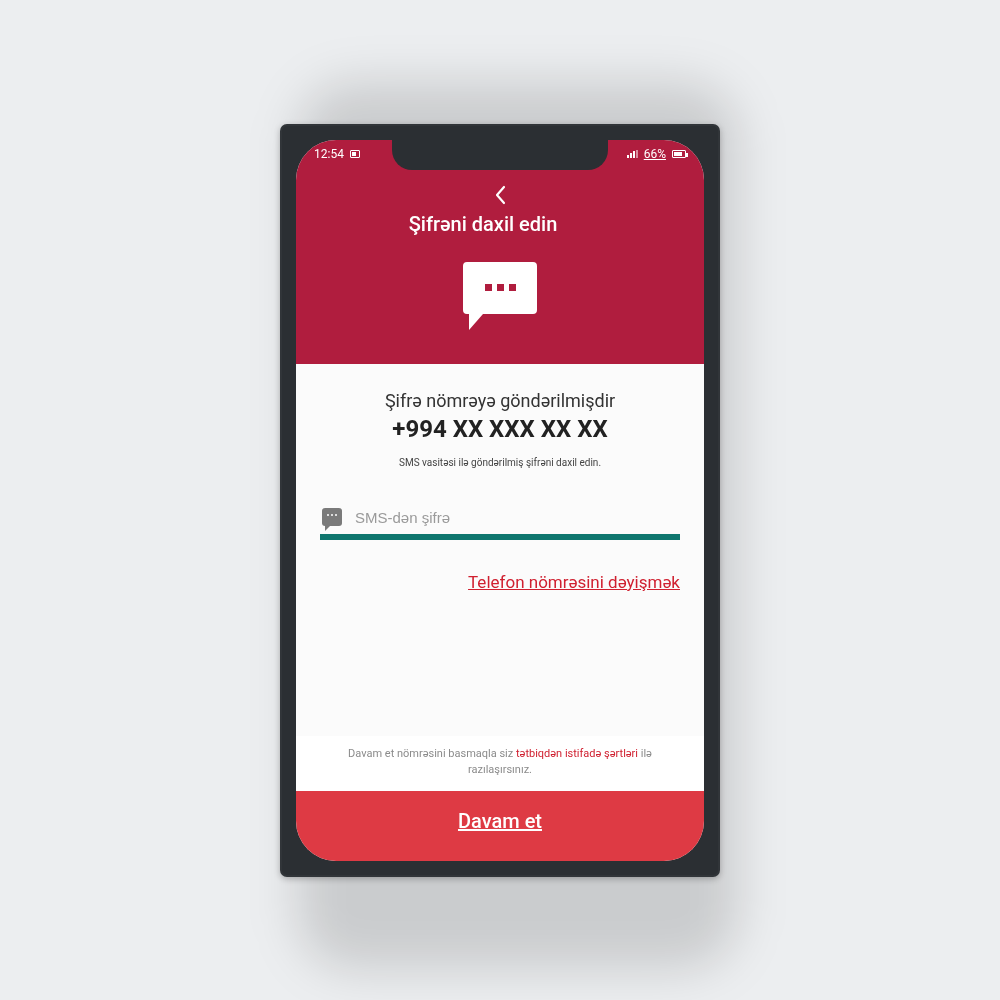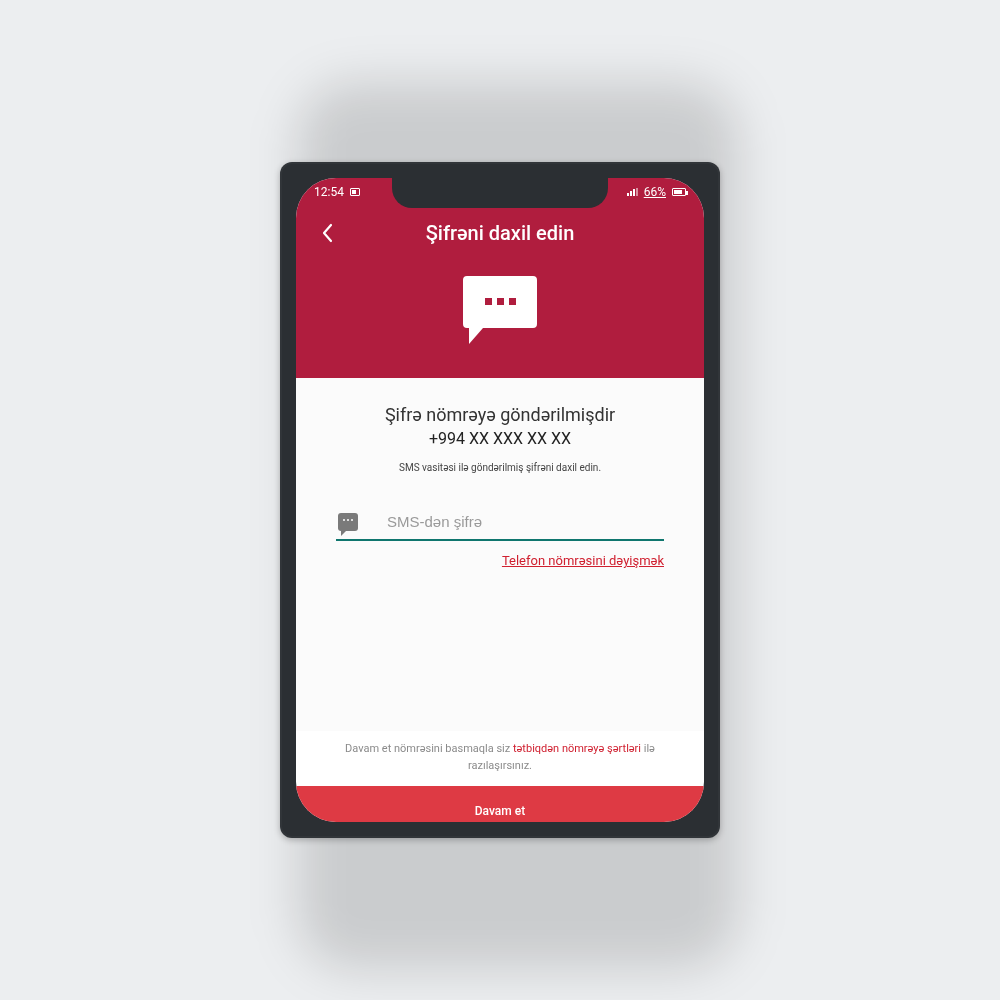--- a/index.html
+++ b/index.html
@@ -14,23 +14,23 @@
       position: absolute;
       width: 440px; height: 886px;
       border-radius: 56px;
       background: rgba(0,0,0,0.14);
       filter: blur(24px);
       transform: translate(18px, 26px);
       z-index: 0;
     }
     .phone-frame {
       position: relative; z-index: 1;
-      width: 440px; height: 676px;
+      width: 440px; height: 753px;
       background: #2b2f33;
-      border-radius: 12px;
+      border-radius: 7px;
       padding: 16px;
       box-shadow: inset 0 0 0 2px rgba(255,255,255,0.03), 0 2px 6px rgba(0,0,0,0.25);
     }
     .screen {
       width: 100%; height: 100%;
       border-radius: 40px;
       overflow: hidden;
       background: #fff;
       position: relative;
       display: flex; flex-direction: column;
@@ -65,75 +65,75 @@
     .sb-sig span:nth-child(2){height:5px}
     .sb-sig span:nth-child(3){height:7px}
     .sb-sig span:nth-child(4){height:8px;opacity:.5}
 
     .header {
       background: #b01d3e;
       color:#fff;
       padding: 10px 14px 28px;
       display:flex; flex-direction:column;
     }
-    .hdr-row { display:flex; align-items:center; }
+    .hdr-row { display:flex; align-items:center;flex-direction:column; }
     .back-btn {
       width:34px;height:34px;display:flex;align-items:center;justify-content:center;
       cursor:pointer;
     }
     .hdr-title {
       flex:1; text-align:center; font-size:20px; font-weight:500;
       margin-left:-34px;
     }
     .hero-icon {
       align-self:center; margin-top:22px;
     }
 
     .content {
-      flex:1; background:#fbfbfb; display:flex; flex-direction:column; padding: 26px 40px 0;
+      flex:1; background:#fbfbfb; display:flex; flex-direction:column; padding: 26px 24px 0;
       color:#2c2c2c;
     }
     .msg-title { text-align:center; font-size:18px; font-weight:400; color:#333; }
-    .msg-phone { text-align:center; font-size:16px; font-weight:400; margin-top:4px; color:#222;}
+    .msg-phone { text-align:center; font-size:24px; font-weight:700; margin-top:4px; color:#222;}
     .msg-sub { text-align:center; font-size:10px; color:#444; margin-top:14px; }
 
     .input-row {
-      display:flex; align-items:flex-start; gap:29px;
-      margin-top:40px; border-bottom:2px solid #0f766e; padding:0 2px 8px;
+      display:flex; align-items:flex-end; gap:13px;
+      margin-top:40px; border-bottom:6px solid #0f766e; padding:0 2px 8px;
     }
     .sms-mini-icon {
       width:20px;height:18px;background:#7a7a7a;border-radius:3px;position:relative;flex:0 0 auto;
     }
     .sms-mini-icon::after{
       content:"";position:absolute;left:3px;bottom:-5px;width:0;height:0;
       border-top:6px solid #7a7a7a;border-right:6px solid transparent;
     }
     .sms-dots{position:absolute;left:0;right:0;top:6px;display:flex;justify-content:center;gap:2px;}
     .sms-dots span{width:2px;height:2px;background:#fff;border-radius:50%;}
     .sms-input {
       border:none; outline:none; background:transparent; width:100%;
       font-size:15px; color:#333;
     }
     .sms-input::placeholder{color:#9a9a9a;}
 
     .change-link {
-      margin-top:12px; text-align:right; font-size:13px; color:#d02030;
+      margin-top:32px; text-align:right; font-size:17px; color:#d02030;
       text-decoration: underline; cursor:pointer;
     }
 
     .footer-area {
       display:flex; flex-direction:column;
     }
     .agree-text {
       font-size:11px; text-align:center; color:#8b8b8b; padding:10px 28px 12px; line-height:1.5;
     }
     .agree-link { color:#d02030; }
     .continue-btn {
-      background:#de3a44; color:#fff; font-size:12px; font-weight:500;
-      text-align:center; padding:18px 0 4px; cursor:pointer;
+      background:#de3a44; color:#fff; font-size:20px; font-weight:500;
+      text-align:center; padding:18px 0 28px; cursor:pointer;text-decoration:underline;
     }
   </style>
 </head>
 <body>
 
 <div class="phone-shadow"></div>
 
 <div class="phone-frame">
   <div class="screen">
     <div class="notch"></div>
@@ -190,19 +190,19 @@
         <input class="sms-input" type="text" placeholder="SMS-dən şifrə" style="">
       </div>
 
       <div class="change-link">Telefon nömrəsini dəyişmək</div>
 
       <div style="flex:1"></div>
     </div>
 
     <div class="footer-area">
       <div class="agree-text">
-        <span>Davam et nömrəsini basmaqla siz </span><span class="agree-link">tətbiqdən nömrəyə şərtləri</span><span> ilə razılaşırsınız.</span>
+        <span>Davam et nömrəsini basmaqla siz </span><span class="agree-link">tətbiqdən istifadə şərtləri</span><span> ilə razılaşırsınız.</span>
       </div>
       <div class="continue-btn">Davam et</div>
     </div>
 
   </div>
 </div>
 
 </body></html>

